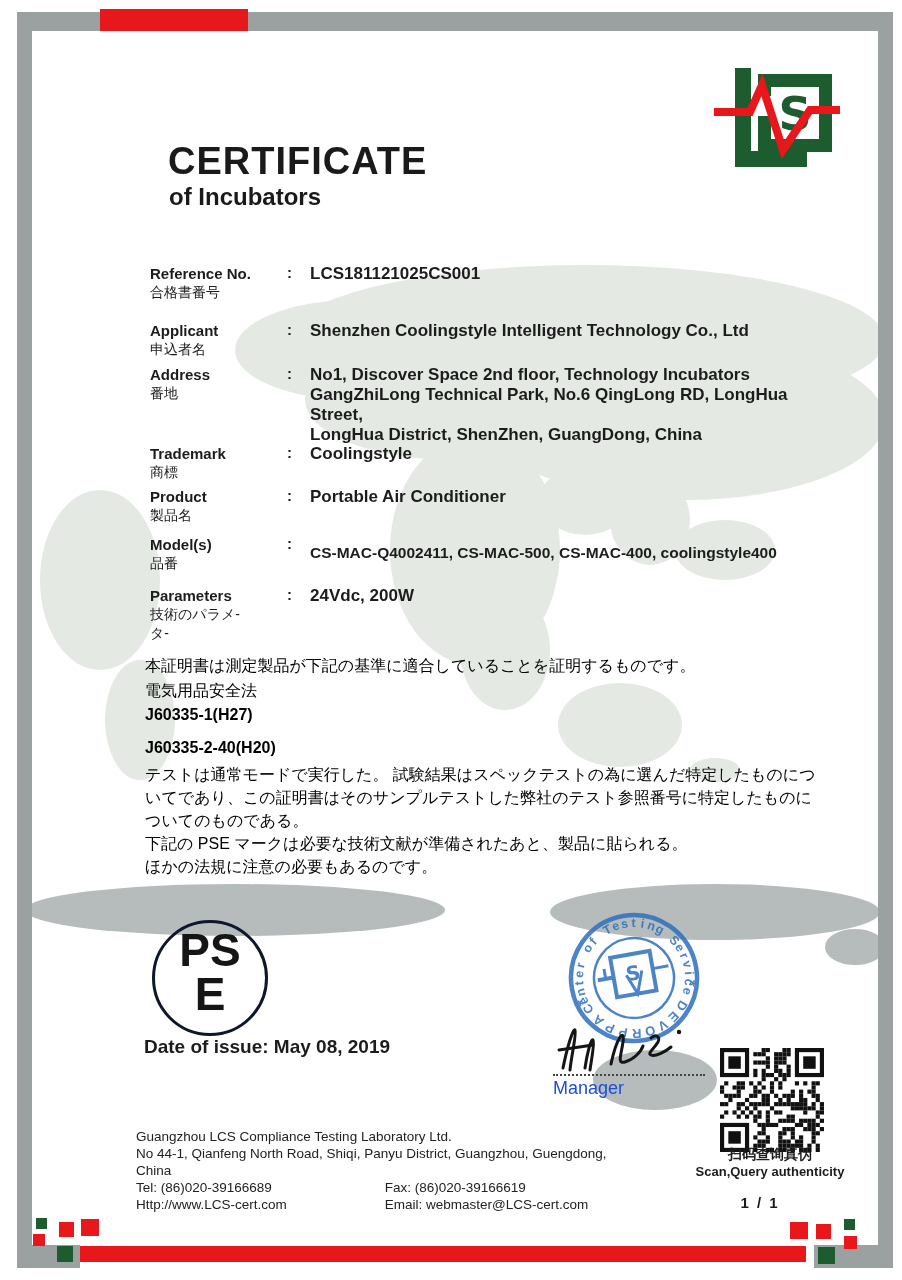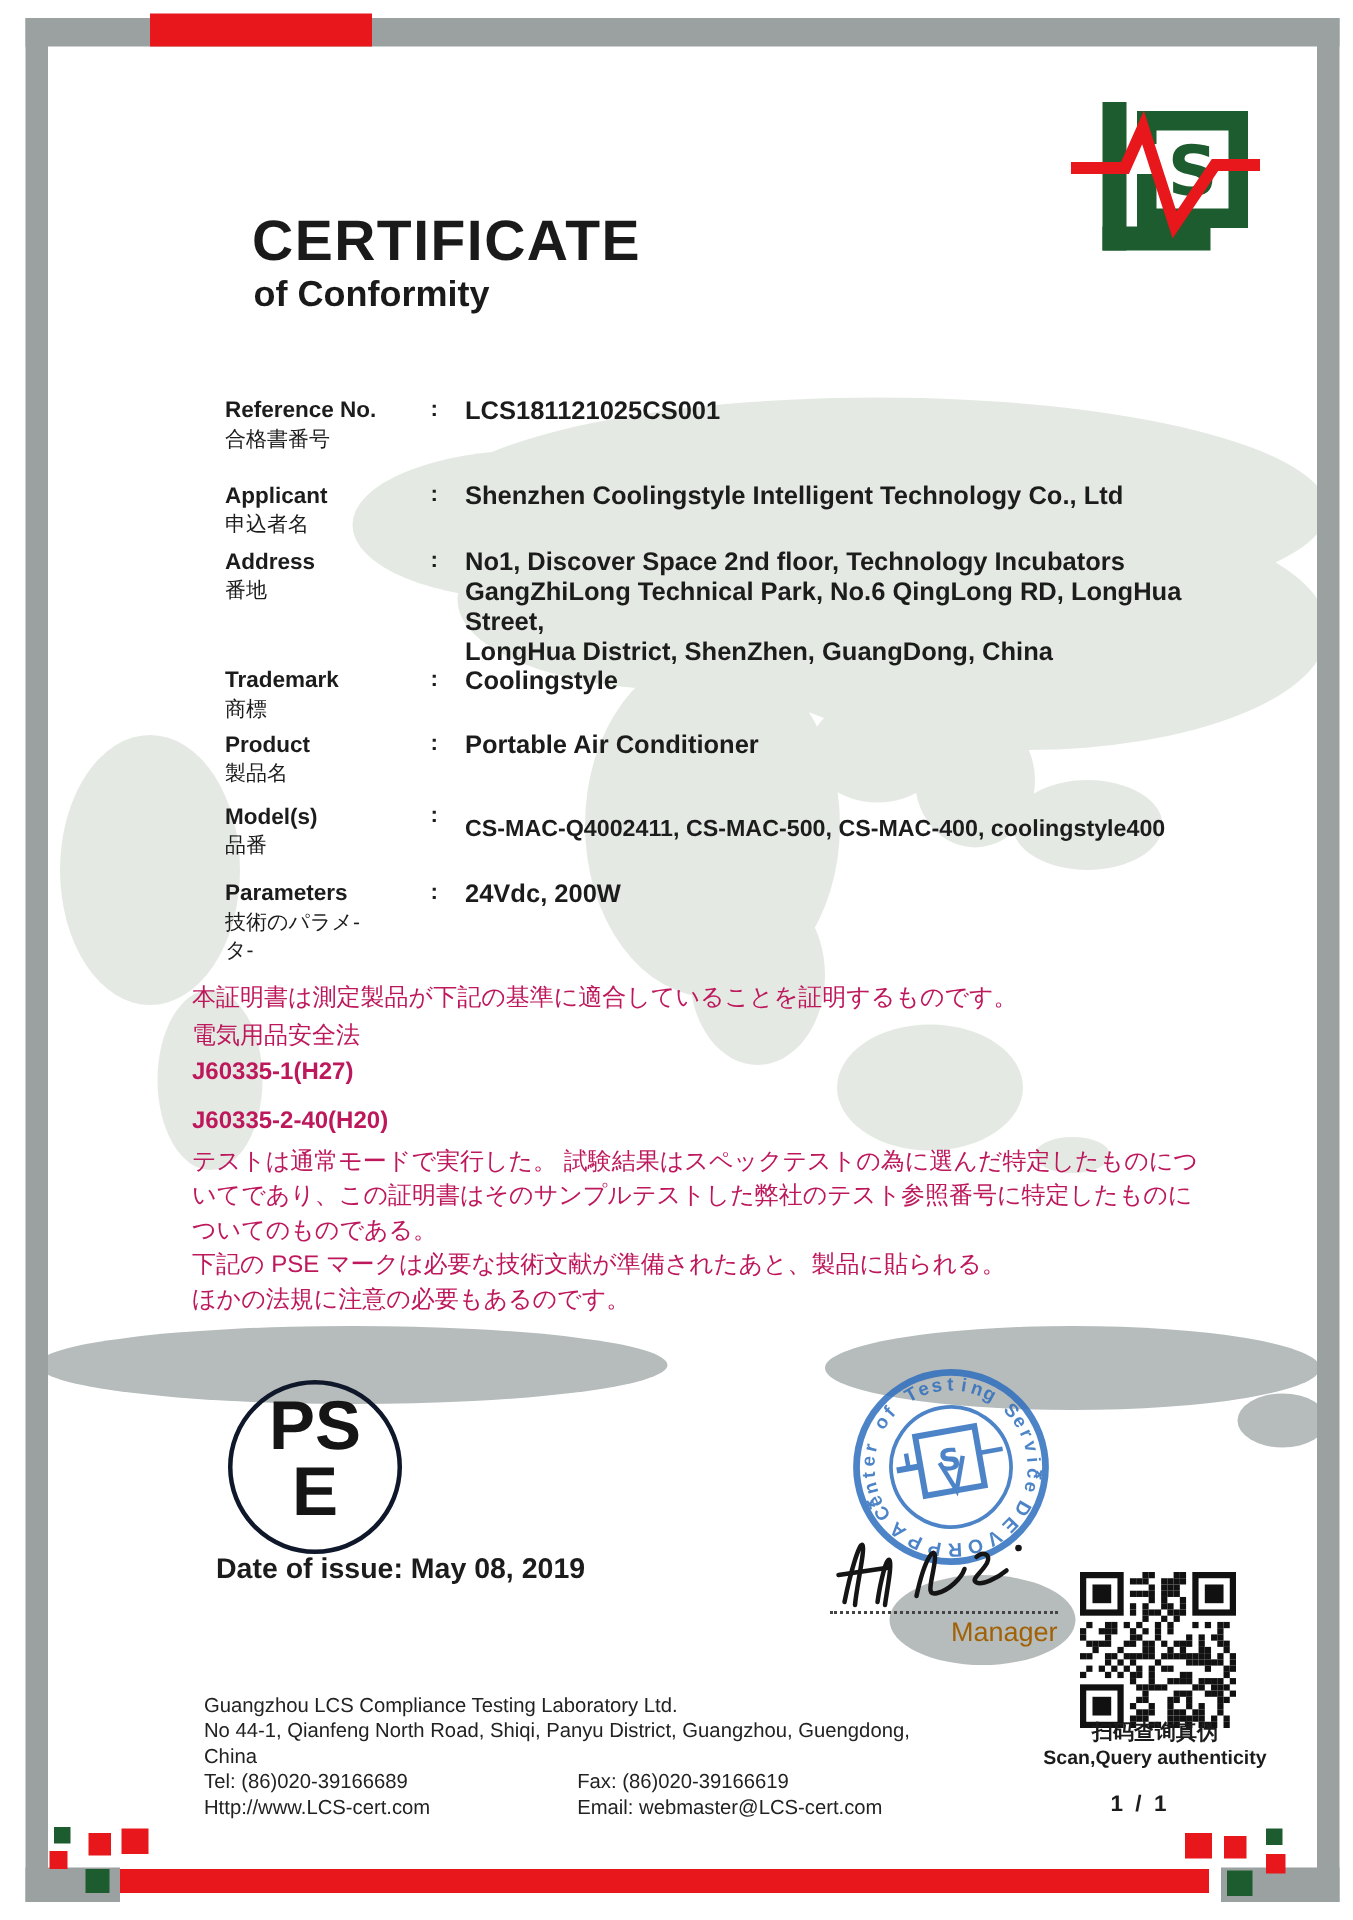--- a/index.html
+++ b/index.html
@@ -14,36 +14,36 @@
   .title{font-size:38px;font-weight:bold;letter-spacing:1px;color:#1a1a1a;}
   .subtitle{font-size:24px;font-weight:bold;color:#1a1a1a;}
   
   .field-row{position:absolute;left:150px;width:640px;}
   .f-en{font-size:15px;font-weight:bold;line-height:19px;}
   .f-jp{font-size:14px;line-height:19px;}
   .f-label{position:absolute;left:0;top:0;width:118px;}
   .f-colon{position:absolute;left:137px;top:0;font-size:15px;font-weight:bold;}
   .f-value{position:absolute;left:160px;top:0;width:490px;font-size:17px;font-weight:bold;line-height:20px;}
   
-  .jp-line{position:absolute;left:128px;font-size:16px;line-height:23px;color:#be185d;}
+  .jp-line{position:absolute;left:145px;font-size:16px;line-height:23px;color:#000000;}
   .std{font-weight:bold;font-size:16px;}
   
   #pse{position:absolute;left:152px;top:920px;width:116px;height:116px;border:3px solid #0f172a;
        border-radius:50%;box-sizing:border-box;}
   #pse .ps{position:absolute;left:0;top:4px;width:100%;text-align:center;
            font-size:46px;font-weight:bold;letter-spacing:0px;color:#151515;line-height:46px;}
   #pse .e{position:absolute;left:0;top:48px;width:100%;text-align:center;
           font-size:46px;font-weight:bold;color:#151515;line-height:46px;}
   
   .footer-line{font-size:13.5px;line-height:17px;color:#222;}
   .date-line{position:absolute;left:144px;top:1036px;font-size:19px;font-weight:bold;}
   
   .sig-dots{position:absolute;left:553px;top:1074px;width:152px;border-top:2px dotted #444;}
-  .manager{position:absolute;left:553px;top:1078px;width:152px;text-align:right;
-           font-size:18px;color:#a16207;}
+  .manager{position:absolute;left:553px;top:1078px;width:152px;text-align:left;
+           font-size:18px;color:#1d4ed8;}
   
   #qr-caption{position:absolute;left:690px;top:1146px;width:160px;text-align:center;}
   #qr-caption .cn{font-size:14px;font-weight:bold;}
   #qr-caption .en{font-size:13px;font-weight:bold;}
   .page-ind{position:absolute;left:690px;top:1194px;width:140px;text-align:center;
             font-size:15px;font-weight:bold;letter-spacing:2px;}
 </style>
 </head>
 <body>
 
@@ -101,21 +101,21 @@
       <rect x="119" y="14" width="13" height="78"></rect>
       <rect x="58" y="79" width="74" height="13"></rect>
       <rect x="58" y="14" width="13" height="22"></rect>
       <rect x="58" y="56" width="13" height="36"></rect>
     </g>
     <text x="95" y="70" text-anchor="middle" font-size="46" font-weight="bold" fill="#1d5c2e" font-family="DejaVu Sans, sans-serif">S</text>
     <polyline points="14,52 50,52 62,25 83,90 110,50 140,50" fill="none" stroke="#e8171c" stroke-width="8"></polyline>
   </svg>
 
   <div class="abs title" style="left:168px;top:140px;z-index:1">CERTIFICATE</div>
-  <div class="abs subtitle" style="left:169px;top:183px;z-index:1">of Conformity</div>
+  <div class="abs subtitle" style="left:169px;top:183px;z-index:1">of Incubators</div>
 
   <div class="field-row" style="top:264px;z-index:1">
     <div class="f-label">
         <div class="f-en">Reference No.</div>
       <div class="f-jp">合格書番号</div>
       </div>
     <div class="f-colon">:</div>
     <div class="f-value">LCS181121025CS001</div>
   </div>
 

